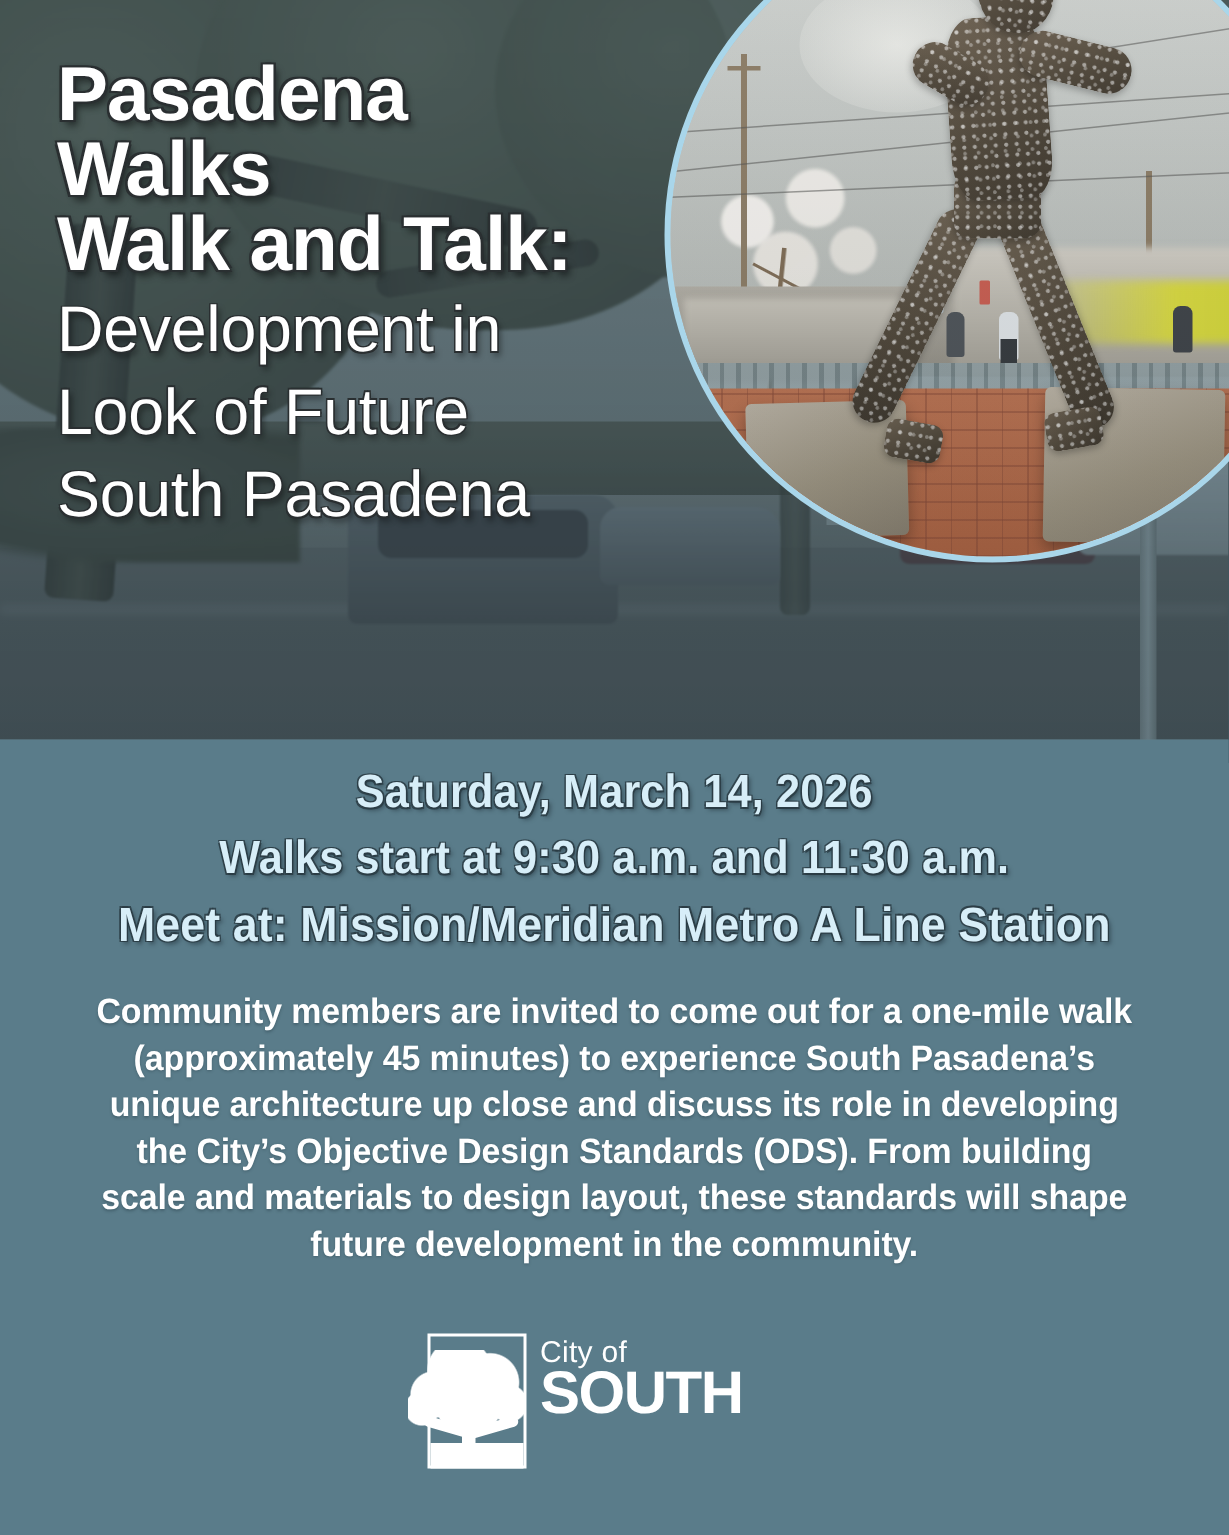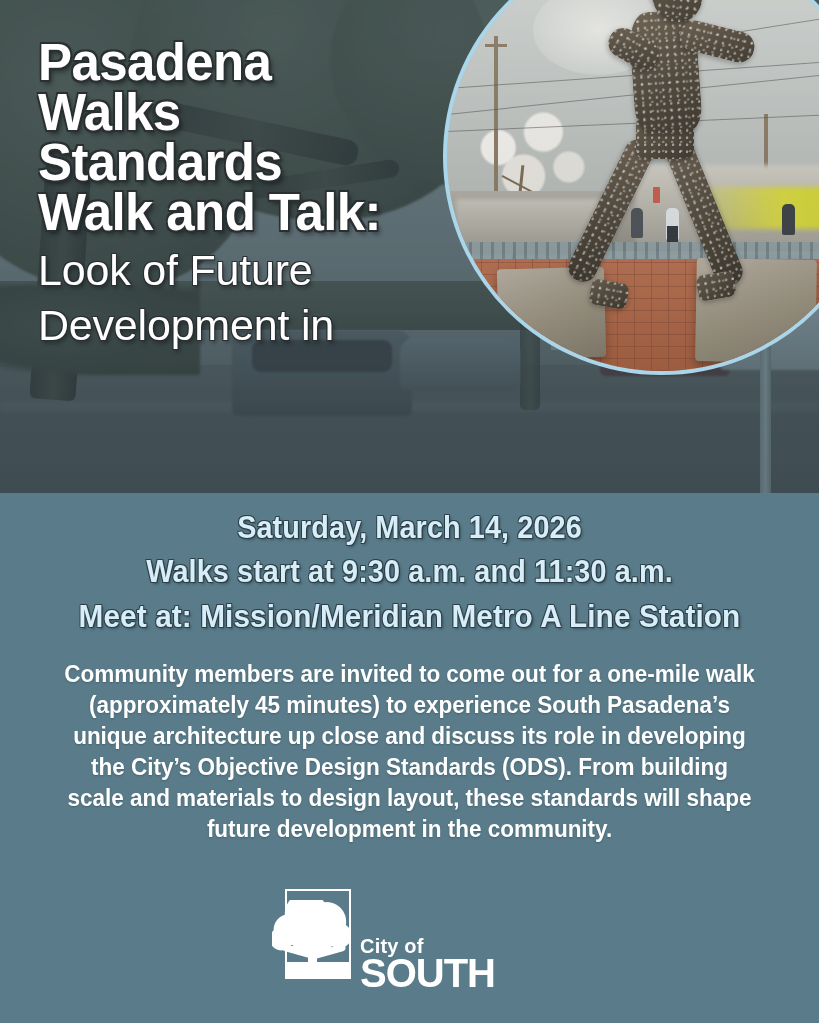--- a/index.html
+++ b/index.html
@@ -286,21 +286,21 @@
       radial-gradient(circle at 86% 66%, #fff 0 12px, rgba(255,255,255,0) 13px);
   }
   .logo-trunk{
     position:absolute;left:38px;top:56px;width:9px;height:26px;background:#ffffff;
   }
   .logo-limb{position:absolute;background:#ffffff;height:7px;border-radius:4px;}
   .logo-limb.lb-l{left:12px;top:62px;width:34px;transform:rotate(16deg);}
   .logo-limb.lb-r{left:42px;top:62px;width:34px;transform:rotate(-16deg);}
   .logo-text{margin-left:6px;padding-top:6px;}
   .logo-cityof{
-    color:#ffffff;font-size:20px;font-weight:700;line-height:20px;letter-spacing:.2px;margin-top:44px;
+    color:#ffffff;font-size:20px;font-weight:400;line-height:20px;letter-spacing:.2px;
   }
   .logo-south,.logo-pasadena{
     color:#ffffff;font-weight:700;letter-spacing:-1px;
   }
   .logo-south{font-size:40px;line-height:35px;}
   .logo-pasadena{font-size:40px;line-height:38px;}
 </style>
 </head>
 <body>
 
@@ -374,24 +374,24 @@
       <div class="sculpt s-arm-f"></div>
       <div class="sculpt s-head"></div>
 
     </div>
     <div class="cp-grade"></div>
   </div>
 
   <div class="headline">
     <div class="big">Pasadena</div>
     <div class="big">Walks</div>
-    <div class="big">Standards</div>
     <div class="big">Walk and Talk:</div>
+    <div class="sub">Development in</div>
     <div class="sub">Look of Future</div>
-    <div class="sub">Development in</div>
+    <div class="sub">South Pasadena</div>
   </div>
 
   <div class="info-panel">
 
     <div class="event-lines">
       <div class="event-line l1">Saturday, March 14, 2026</div>
       <div class="event-line l2">Walks start at 9:30 a.m. and 11:30 a.m.</div>
       <div class="event-line l3">Meet at: Mission/Meridian Metro A Line Station</div>
     </div>
 

